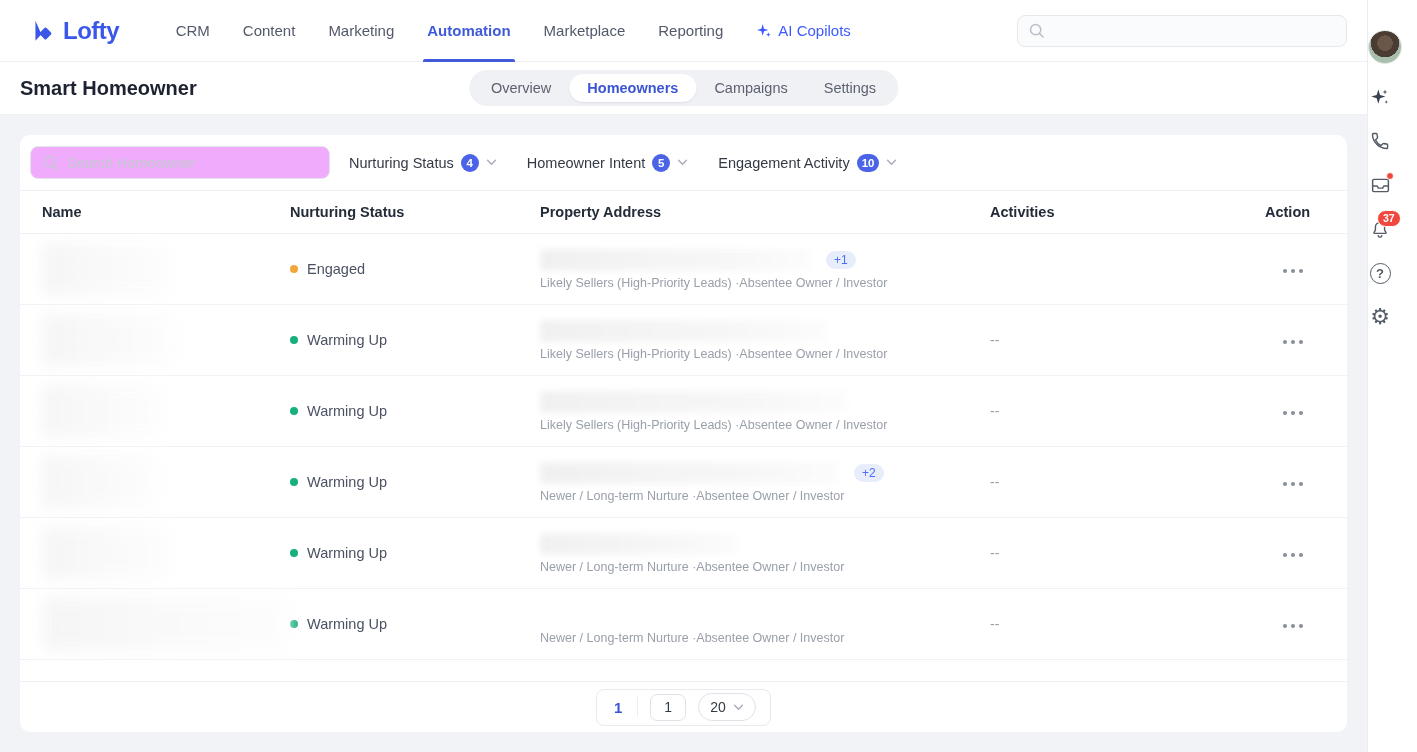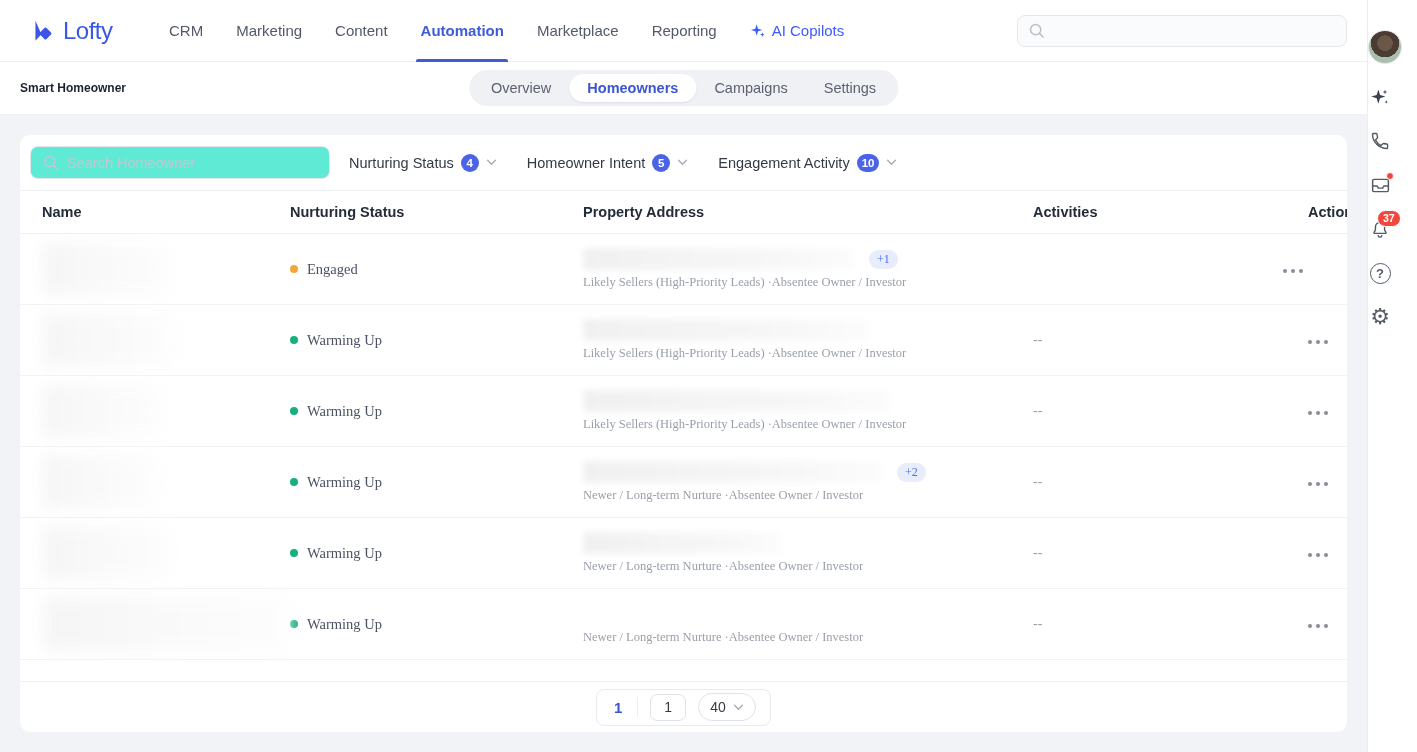--- a/index.html
+++ b/index.html
@@ -6,72 +6,72 @@
   html,body { width:1417px; height:752px; overflow:hidden; font-family:"Liberation Sans", sans-serif; background:#f2f3f6; }
   body { display:flex; }
 
   
   .main-col { flex:1; min-width:0; display:flex; flex-direction:column; }
   .right-rail { width:50px; background:#fff; border-left:1px solid #ecedf1; display:flex; flex-direction:column; align-items:flex-start; padding-top:30px; flex-shrink:0; }
 
   
   .topnav { height:62px; background:#fff; border-bottom:1px solid #eef0f3; display:flex; align-items:center; padding:0 20px 0 30px; flex-shrink:0; }
   .logo { display:flex; align-items:center; gap:7px; cursor:pointer; }
-  .logo-text { font-size:24px; font-weight:normal; color:#3a57e8; letter-spacing:-0.5px; }
+  .logo-text { font-size:24px; font-weight:bold; color:#3a57e8; letter-spacing:-0.5px; }
   .nav-list { display:flex; margin-left:40px; height:62px; }
   .nav-item { position:relative; display:flex; align-items:center; height:62px; padding:0 16.5px; font-size:15px; color:#53596a; cursor:pointer; white-space:nowrap; }
   .nav-item.active { color:#3f5bd9; font-weight:bold; }
   .nav-item.active::after { content:""; position:absolute; left:12px; right:12px; bottom:0; height:3px; background:#3f5bd9; border-radius:2px 2px 0 0; }
   .nav-item.ai { color:#3d5afe; gap:6px; }
   .nav-search { margin-left:auto; width:330px; height:32px; background:#fafbfc; border:1px solid #e5e8ec; border-radius:8px; display:flex; align-items:center; padding:0 10px; gap:8px; }
   .nav-search input { border:none; outline:none; background:transparent; flex:1; font-size:14px; color:#333; font-family:"Liberation Sans", sans-serif; }
 
   
   .title-row { height:53px; background:#fff; border-bottom:1px solid #eef0f3; display:flex; align-items:center; padding:0 20px; position:relative; flex-shrink:0; }
-  .page-title { font-size:12px; font-weight:bold; color:#1c2230; }
+  .page-title { font-size:20px; font-weight:bold; color:#1c2230; }
   .tab-group { position:absolute; left:50%; transform:translateX(-50%); background:#f0f1f4; border-radius:19px; padding:4px; display:flex; align-items:center; }
   .tab { padding:6px 18px; font-size:14.5px; color:#5b6170; border-radius:15px; cursor:pointer; white-space:nowrap; }
   .tab.active { background:#fff; color:#3b55d4; font-weight:bold; box-shadow:0 1px 2px rgba(20,30,60,.08); }
 
   
   .content { flex:1; background:#f2f3f6; padding:20px; overflow:hidden; }
   .card { background:#fff; border-radius:10px; height:100%; display:flex; flex-direction:column; overflow:hidden; }
 
   
   .filter-bar { display:flex; align-items:center; padding:0 22px 0 10px; height:55px; flex-shrink:0; }
-  .search-box { width:300px; height:33px; border:1px solid #e3e6ea; border-radius:8px; display:flex; align-items:center; padding:0 11px; gap:8px; background:#5eead4; }
+  .search-box { width:300px; height:33px; border:1px solid #e3e6ea; border-radius:8px; display:flex; align-items:center; padding:0 11px; gap:8px; background:#f0abfc; }
   .search-box input { border:none; outline:none; flex:1; font-size:14.5px; color:#333; background:transparent; font-family:"Liberation Sans", sans-serif; }
   .search-box input::placeholder, .nav-search input::placeholder { color:#c3c8d0; }
   .filter-items { display:flex; align-items:center; margin-left:19px; gap:30px; }
   .filter-item { display:flex; align-items:center; gap:7px; cursor:pointer; }
   .filter-label { font-size:14.5px; color:#333a46; }
   .count-badge { min-width:18px; height:18px; border-radius:9px; background:#4a63e7; color:#fff; font-size:11.5px; font-weight:bold; display:flex; align-items:center; justify-content:center; padding:0 5px; }
 
   
   .table { flex:1; display:flex; flex-direction:column; border-top:1px solid #eef0f3; }
   .thead { display:flex; align-items:center; height:43px; padding:0 22px; border-bottom:1px solid #eef0f3; font-size:14.5px; font-weight:bold; color:#242c3a; flex-shrink:0; }
   .col-name { width:248px; flex-shrink:0; }
   .col-status { width:250px; flex-shrink:0; display:flex; align-items:center; gap:9px; }
   .col-address { width:450px; flex-shrink:0; }
   .col-activities { width:275px; flex-shrink:0; }
   .col-action { flex:1; text-align:right; padding-right:22px; }
 
-  .table-row { display:flex; align-items:center; height:71px; padding:0 22px; border-bottom:1px solid #f1f2f4;font-family:Liberation Serif, serif; }
+  .table-row { display:flex; align-items:center; height:71px; padding:0 22px; border-bottom:1px solid #f1f2f4; }
   .name-blur { height:54px; border-radius:8px; background:linear-gradient(90deg,#f4f4f5,#fafafa 60%,#fdfdfd); filter:blur(7px); opacity:.85; }
   .table-row:nth-child(1) .name-blur { width:122px; }
   .table-row:nth-child(2) .name-blur { width:130px; }
   .table-row:nth-child(3) .name-blur { width:136px; }
   .table-row:nth-child(4) .name-blur { width:120px; }
   .table-row:nth-child(5) .name-blur { width:118px; }
   .table-row:nth-child(6) .name-blur { width:131px; }
   .status-dot { width:8px; height:8px; border-radius:50%; flex-shrink:0; }
   .status-dot[data-status="engaged"] { background:#f5a63b; }
   .status-dot[data-status="warming"] { background:#17b07c; }
   .status-label { font-size:14.5px; color:#4a5263; }
-  .col-address { display:flex; flex-direction:column; justify-content:center; gap:5px;margin-left:43px; }
+  .col-address { display:flex; flex-direction:column; justify-content:center; gap:5px; }
   .addr-top { display:flex; align-items:center; height:22px; }
   .addr-blur { height:22px; border-radius:4px; background:linear-gradient(90deg,#efeff0,#f7f7f8 70%,#fcfcfc); filter:blur(3px); opacity:.9; }
   .table-row:nth-child(1) .addr-blur { width:240px; }
   .table-row:nth-child(2) .addr-blur { width:272px; }
   .table-row:nth-child(3) .addr-blur { width:287px; }
   .table-row:nth-child(4) .addr-blur { width:308px; }
   .table-row:nth-child(5) .addr-blur { width:300px; }
   .table-row:nth-child(6) .addr-blur { width:200px; }
   .more-badge { margin-left:14px; background:#e8edfb; color:#4c6ef5; font-size:12px; border-radius:10px; padding:2px 8px; cursor:pointer; }
   .more-badge:empty { display:none; }
@@ -111,22 +111,22 @@
   <div class="topnav">
     <div class="logo">
       <svg width="26" height="26" viewBox="0 0 24 24">
         <path d="M5 2.5 L5 21 L10.5 15 Z" fill="#3a57e8"></path>
         <rect x="10" y="10" width="8.6" height="8.6" rx="1.4" transform="rotate(45 14.3 14.3)" fill="#3a57e8"></rect>
       </svg>
       <span class="logo-text">Lofty</span>
     </div>
     <div class="nav-list">
       <div class="nav-item">CRM</div>
+      <div class="nav-item">Content</div>
       <div class="nav-item">Marketing</div>
-      <div class="nav-item">Content</div>
       <div class="nav-item active">Automation</div>
       <div class="nav-item">Marketplace</div>
       <div class="nav-item">Reporting</div>
       <div class="nav-item ai">
         <svg width="16" height="16" viewBox="0 0 24 24">
           <path d="M10 2 L12 8.5 L18.5 10.5 L12 12.5 L10 19 L8 12.5 L1.5 10.5 L8 8.5 Z" fill="#3d5afe"></path>
           <path d="M18.5 14 L19.4 16.6 L22 17.5 L19.4 18.4 L18.5 21 L17.6 18.4 L15 17.5 L17.6 16.6 Z" fill="#3d5afe"></path>
         </svg>
         <span>AI Copilots</span>
       </div>
@@ -344,21 +344,21 @@
         </div>
 
         <div class="footer-strip"></div>
 
         <div class="pagination-zone">
           <div class="pagination">
             <span class="page-current">1</span>
             <span class="pg-divider"></span>
             <input class="page-input" type="text" value="1" style="">
             <div class="size-select">
-              <span>40</span>
+              <span>20</span>
               <svg width="11" height="7" viewBox="0 0 12 8">
                   <polyline points="1.5,1.5 6,6 10.5,1.5" fill="none" stroke="#a6adb8" stroke-width="1.6" stroke-linecap="round"></polyline>
                 </svg>
             </div>
           </div>
         </div>
       </div>
 
     </div>
   </div>

